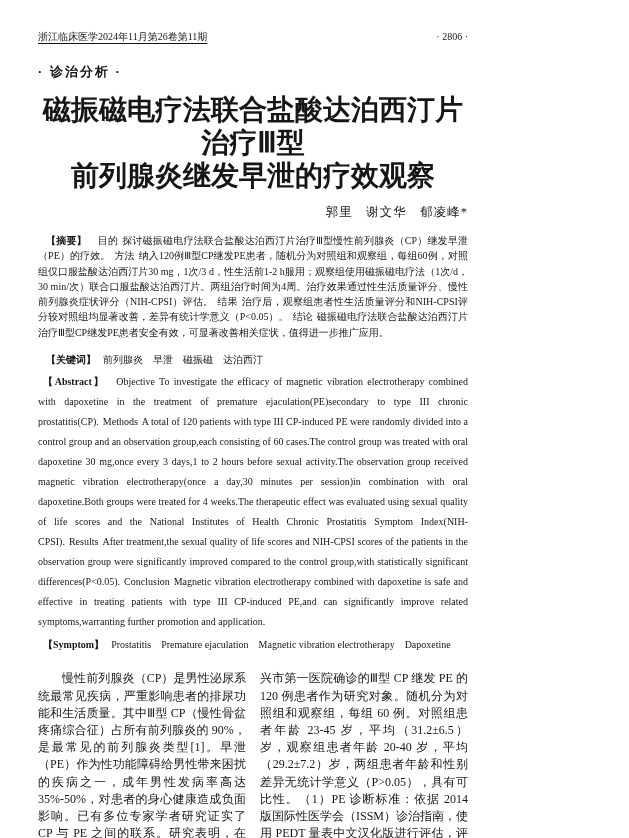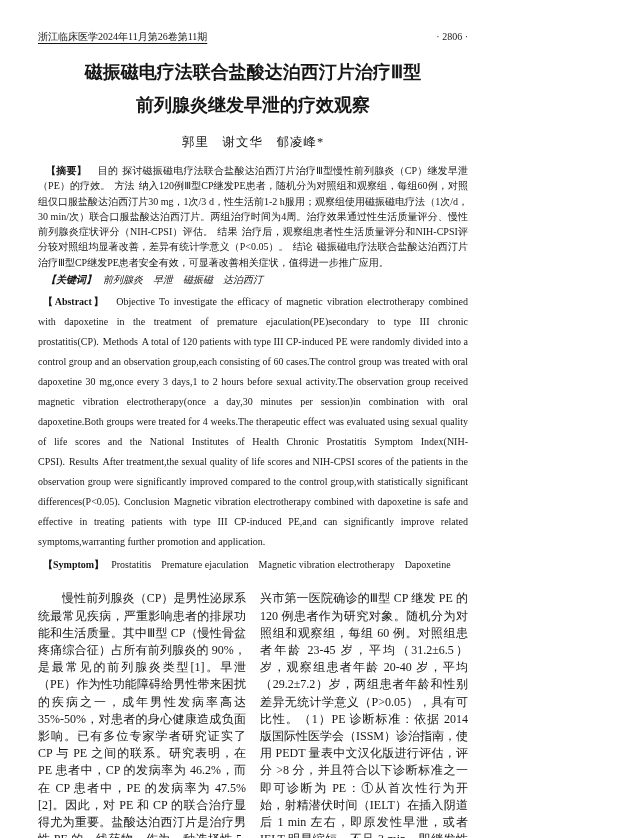--- a/index.html
+++ b/index.html
@@ -7,27 +7,27 @@
     width:498px;height:838px;box-sizing:border-box;background:#fff;color:#161616;
     padding:30px 30px 10px 38px;overflow:hidden;position:relative;
     font-family:"Liberation Serif", serif;
   }
   
   .hdr{display:flex;justify-content:space-between;align-items:baseline;font-size:10px;}
   .hdr .journal{text-decoration:underline;text-underline-offset:3px;}
   
   .coltag{margin-top:19px;font-family:"Liberation Sans",sans-serif;font-weight:700;font-size:13px;letter-spacing:2px;}
   
-  .title{margin-top:12px;text-align:center;font-weight:700;font-size:18px;line-height:33px;}
-  .authors{margin-top:12px;text-align:center;font-size:12.5px;letter-spacing:1px;}
+  .title{margin-top:12px;text-align:center;font-weight:700;font-size:28px;line-height:33px;}
+  .authors{margin-top:12px;text-align:right;font-size:12.5px;letter-spacing:1px;}
   
   .absblk{margin-top:12px;}
   .abs{font-size:10px;line-height:15.3px;text-align:justify;margin:0;text-indent:0.8em;}
   .abs-en{font-size:10px;line-height:20px;text-align:justify;margin:5px 0 0 0;text-indent:0.5em;}
-  .kw{margin-top:2px;font-style:italic;}
+  .kw{margin-top:12px;}
   .kw-en{margin-top:3px;text-align:left;}
   .tag{font-weight:700;margin-right:7px;}
   .lbl{font-weight:400;margin:0 4px;}
   
   .columns{display:flex;gap:14px;margin-top:15px;height:382px;}
   .col{flex:1;min-width:0;font-size:12px;line-height:17.2px;text-align:justify;display:flex;flex-direction:column;}
   .col p{margin:0;}
   .indent{text-indent:2em;}
   .sec-h{font-family:"Liberation Sans",sans-serif;font-weight:700;font-size:12px;margin:9px 0 7px 0;}
   .right-col p{flex:1;overflow:hidden;}
@@ -35,20 +35,21 @@
 </head>
 <body>
 
 <div class="page">
 
   <div class="hdr">
     <span class="journal">浙江临床医学2024年11月第26卷第11期</span>
     <span>· 2806 ·</span>
   </div>
 
+  <div class="coltag">· 诊治分析 ·</div>
 
   <div class="title">
     <div>磁振磁电疗法联合盐酸达泊西汀片治疗Ⅲ型</div>
     <div>前列腺炎继发早泄的疗效观察</div>
   </div>
 
   <div class="authors">郭里　谢文华　郁凌峰*</div>
 
   <div class="absblk">
     <p class="abs">

